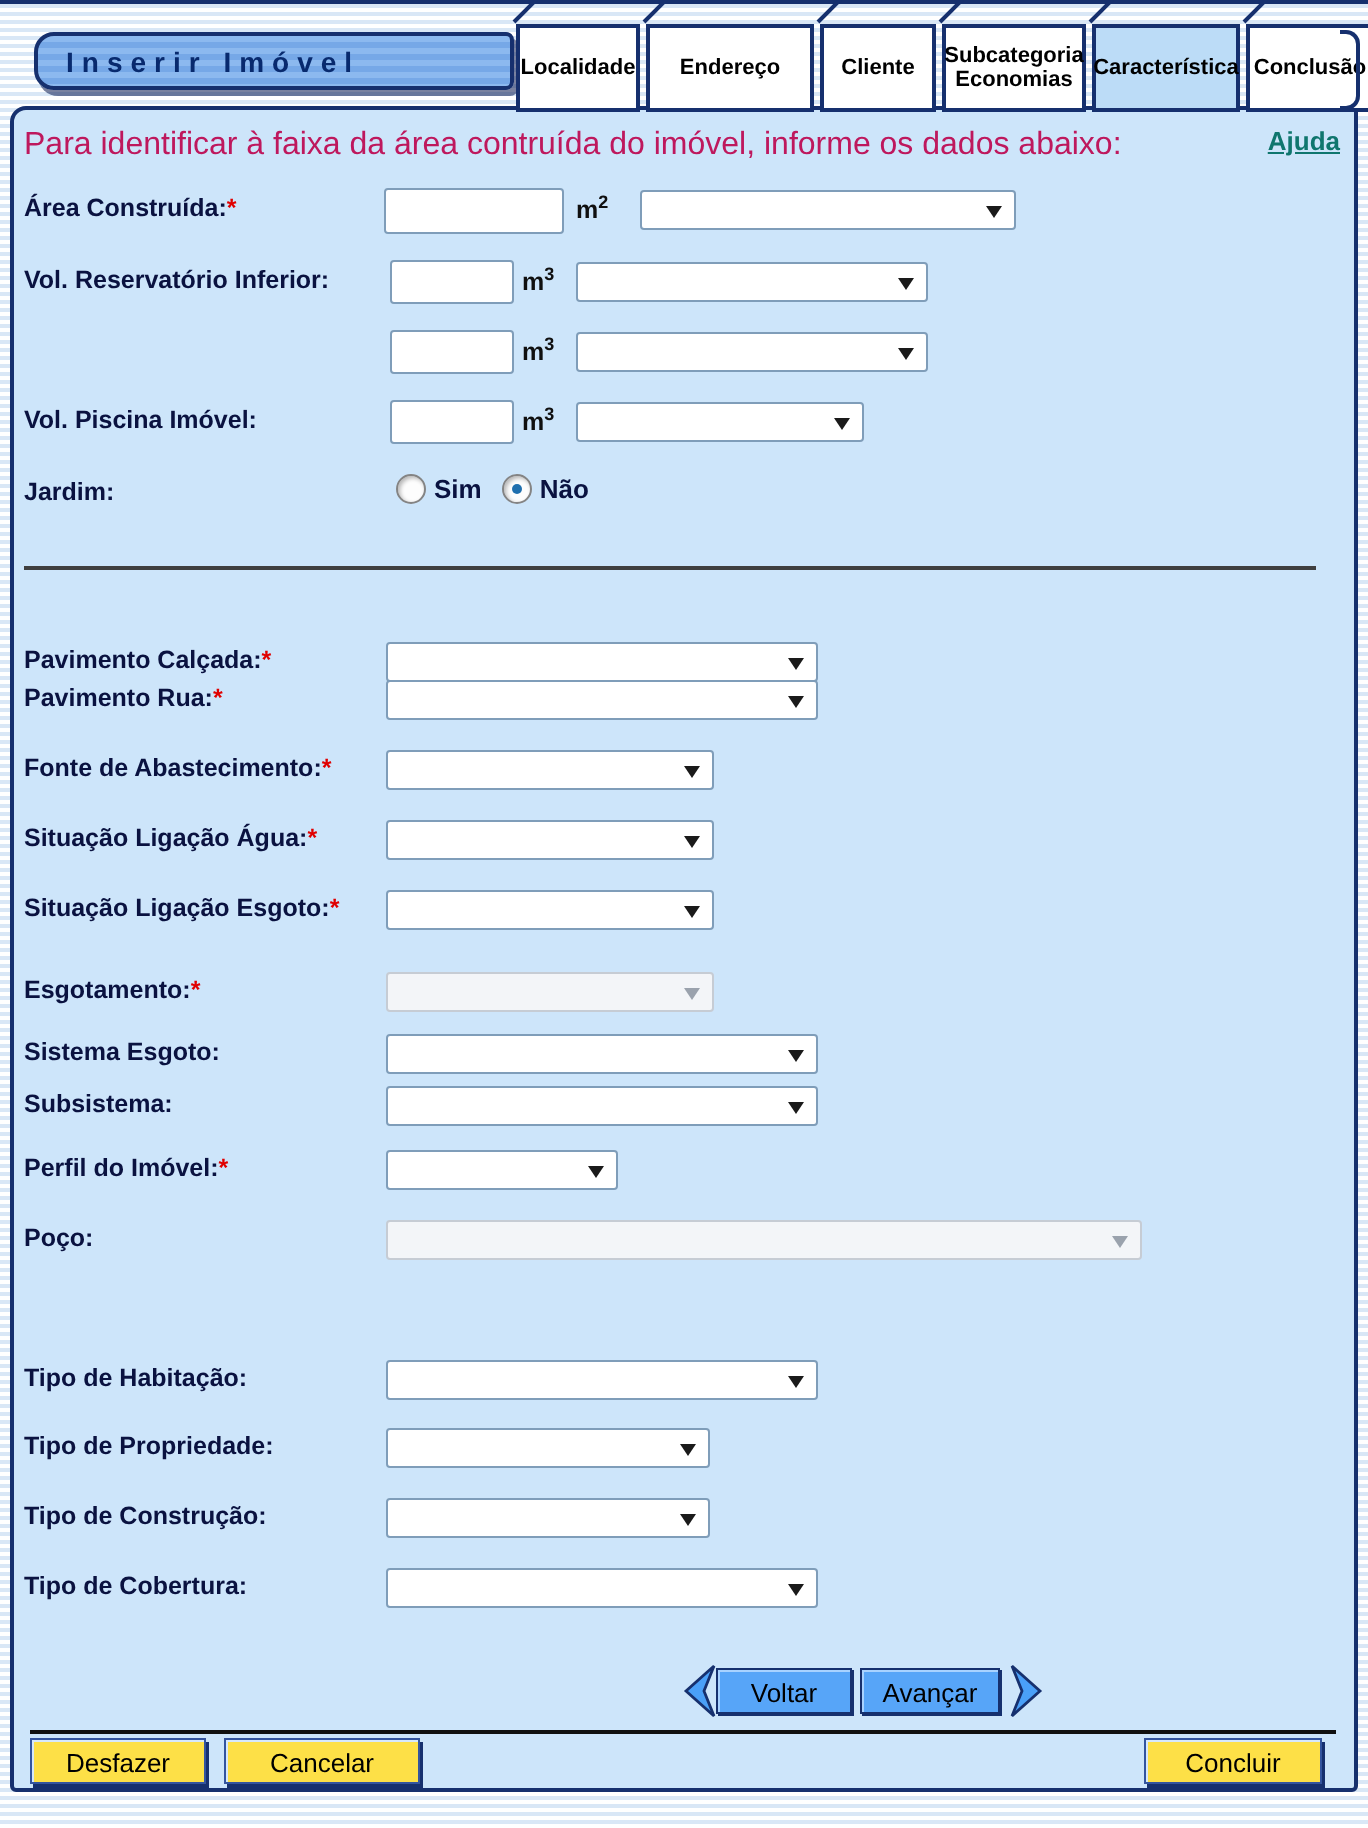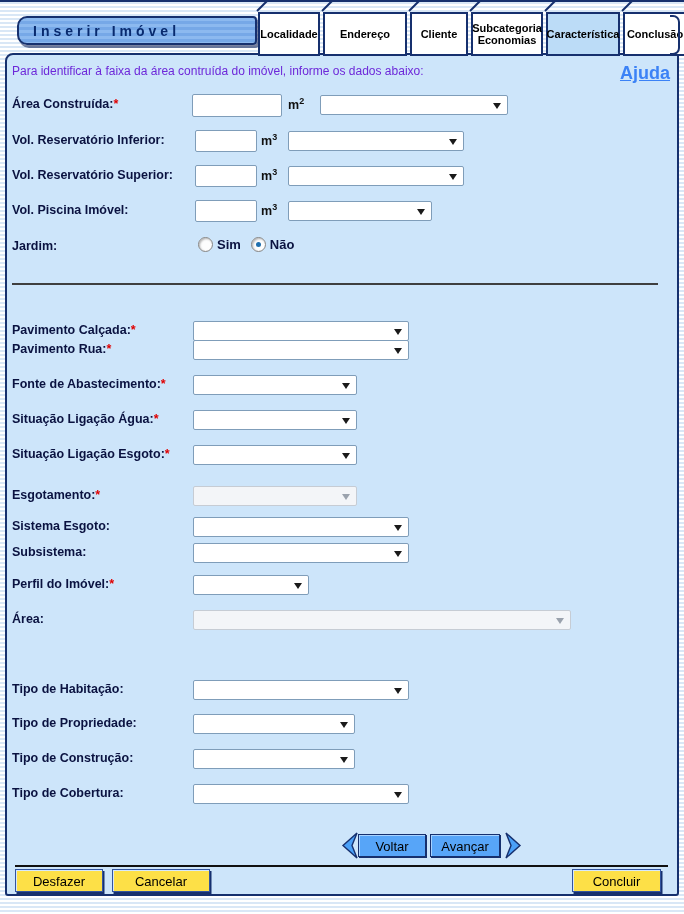--- a/index.html
+++ b/index.html
@@ -39,22 +39,22 @@
     transform:rotate(-45deg);transform-origin:left center;
   }
   .tab.active{background:#bcdcf7;}
   .tab-bracket{
     position:absolute;left:412px;top:3px;width:8px;height:36px;
     border:2px solid #16306e;border-left:none;border-radius:0 7px 7px 0;
   }
   
   .lbl{font-size:12.5px;font-weight:bold;color:#0a1240;line-height:20px;white-space:nowrap;}
   .star{color:#e00000;font-weight:bold;font-style:normal;font-size:12.5px;}
-  .instruction{position:absolute;left:12px;top:64px;font-size:12px;color:#6d28d9;}
-  .help{position:absolute;right:14px;top:63px;font-size:18px;font-weight:bold;color:#3b82f6;text-decoration:underline;cursor:pointer;}
+  .instruction{position:absolute;left:12px;top:64px;font-size:16px;color:#be185d;}
+  .help{position:absolute;right:14px;top:63px;font-size:13px;font-weight:bold;color:#0f766e;text-decoration:underline;cursor:pointer;}
   
   .row{position:absolute;left:12px;right:10px;height:26px;}
   .row .lbl{position:absolute;left:0;top:0;}
   .inp{
     position:absolute;top:0;height:20px;background:#fff;border:1px solid #7f9db9;border-radius:2px;
     padding:0 3px;font:12px "Liberation Sans",sans-serif;box-sizing:content-box;
   }
   .sel{position:absolute;top:1px;height:20px;background:#fff;border:1px solid #7f9db9;border-radius:2px;box-sizing:border-box;cursor:pointer;}
   .sel::after{
     content:"";position:absolute;right:6px;top:7px;width:0;height:0;
@@ -144,21 +144,20 @@
   </div>
 
   <div class="row" style="top:130px">
     <span class="lbl"><span>Vol. Reservatório Inferior:</span><i class="star"></i></span>
     <input class="inp" style="left: 183px; width: 54px;" value="">
     <span class="unit" style="left:249px"><span>m</span><sup>3</sup></span>
     <span class="sel" style="left:276px;width:176px"></span>
   </div>
 
   <div class="row" style="top:165px">
-    <span class="lbl"><span>Vol. Reservatório Superior:</span><i class="star"></i></span>
     <input class="inp" style="left: 183px; width: 54px;" value="">
     <span class="unit" style="left:249px"><span>m</span><sup>3</sup></span>
     <span class="sel" style="left:276px;width:176px"></span>
   </div>
 
   <div class="row" style="top:200px">
     <span class="lbl"><span>Vol. Piscina Imóvel:</span><i class="star"></i></span>
     <input class="inp" style="left: 183px; width: 54px;" value="">
     <span class="unit" style="left:249px"><span>m</span><sup>3</sup></span>
     <span class="sel" style="left:276px;width:144px"></span>
@@ -210,21 +209,21 @@
   </div>
   <div class="row" style="top:542px">
     <span class="lbl"><span>Subsistema:</span><i class="star"></i></span>
     <span class="sel" style="left:181px;width:216px"></span>
   </div>
   <div class="row" style="top:574px">
     <span class="lbl"><span>Perfil do Imóvel:</span><i class="star">*</i></span>
     <span class="sel" style="left:181px;width:116px"></span>
   </div>
   <div class="row" style="top:609px">
-    <span class="lbl"><span>Área:</span><i class="star"></i></span>
+    <span class="lbl"><span>Poço:</span><i class="star"></i></span>
     <span class="sel dis" style="left:181px;width:378px"></span>
   </div>
   <div class="row" style="top:679px">
     <span class="lbl"><span>Tipo de Habitação:</span><i class="star"></i></span>
     <span class="sel" style="left:181px;width:216px"></span>
   </div>
   <div class="row" style="top:713px">
     <span class="lbl"><span>Tipo de Propriedade:</span><i class="star"></i></span>
     <span class="sel" style="left:181px;width:162px"></span>
   </div>

